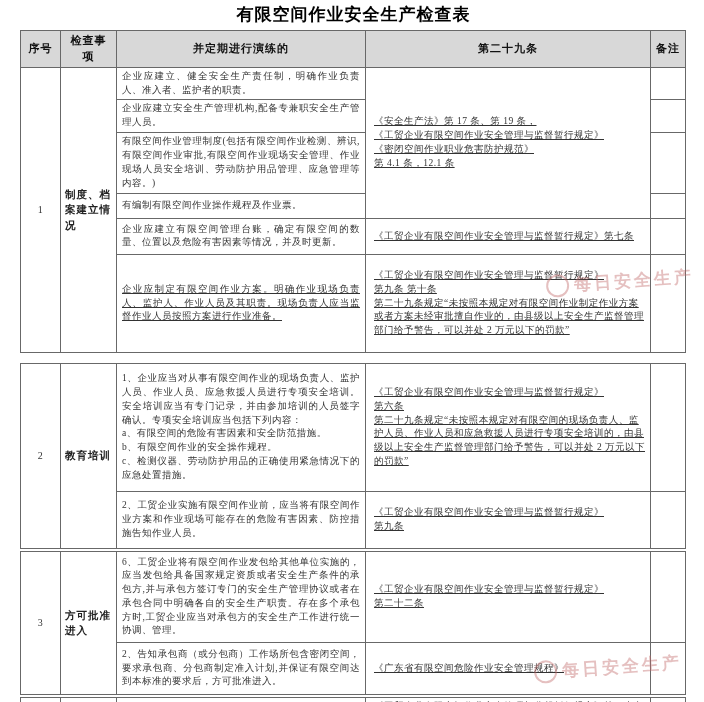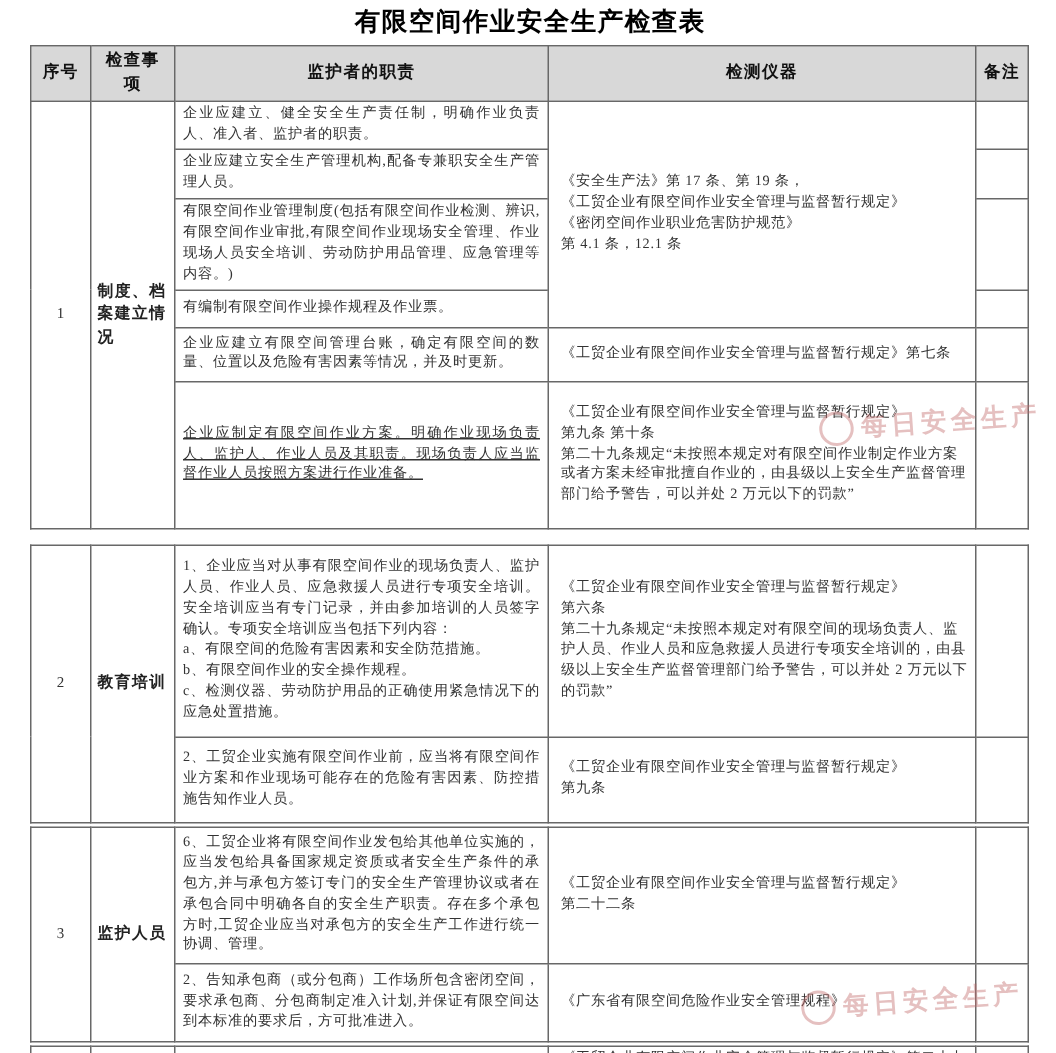--- a/index.html
+++ b/index.html
@@ -14,21 +14,21 @@
   col.c-no{width:40px;} col.c-item{width:56px;} col.c-content{width:249px;}
   col.c-basis{width:285px;} col.c-remark{width:35px;}
   th,td{border:1px solid #686868;padding:2px 5px;vertical-align:middle;
         font-size:9.5px;line-height:1.45;letter-spacing:0.5px;}
   th{background:#d8d8d8;font-family:"Liberation Sans", sans-serif;font-weight:bold;
      font-size:11px;color:#111;text-align:center;height:24px;letter-spacing:1px;}
   td.no-cell{text-align:center;font-size:10px;}
   td.item-cell{font-family:"Liberation Sans", sans-serif;font-weight:bold;color:#222;
      font-size:10.5px;padding:2px 4px;letter-spacing:1px;}
   td.content-cell{text-align:justify;white-space:pre-line;vertical-align:middle;}
-  td.basis-cell{white-space:pre-line;vertical-align:middle;padding-left:8px;}
+  td.basis-cell{white-space:pre-line;vertical-align:middle;padding-left:8px;text-decoration:underline;}
   td.remark-cell{padding:0;}
   .h27{height:27px;} .h56{height:56px;} .h20{height:20px;margin-top:29px;} .h31{height:31px;}
   .h93{height:93px;text-decoration:underline;} .h123{height:123px;} .h52{height:52px;} .h86{height:86px;}
   .h47{height:47px;margin-left:12px;} .h63{height:63px;}
   .watermark{position:absolute;display:flex;align-items:center;gap:5px;
      color:rgba(193,104,104,0.42);font-family:"Liberation Sans", sans-serif;
      font-weight:bold;font-size:17px;letter-spacing:3px;transform:rotate(-4deg);
      pointer-events:none;white-space:nowrap;}
   .wm-circle{width:19px;height:19px;border:2px solid rgba(193,104,104,0.42);
      border-radius:50%;flex:0 0 auto;}
@@ -45,22 +45,22 @@
       <col class="c-no">
       <col class="c-item">
       <col class="c-content">
       <col class="c-basis">
       <col class="c-remark">
     </colgroup>
   <tbody>
       <tr>
     <th>序号</th>
     <th>检查事项</th>
-    <th>监护者的职责</th>
-    <th>检测仪器</th>
+    <th>并定期进行演练的</th>
+    <th>第二十九条</th>
     <th>备注</th>
   </tr>
   <tr>
     <td class="no-cell" rowspan="6">1</td>
     <td class="item-cell" rowspan="6">制度、档案建立情况</td>
     <td class="content-cell h27">企业应建立、健全安全生产责任制，明确作业负责人、准入者、监护者的职责。</td>
     <td class="basis-cell" rowspan="4">《安全生产法》第 17 条、第 19 条，
 《工贸企业有限空间作业安全管理与监督暂行规定》
 《密闭空间作业职业危害防护规范》
 第 4.1 条，12.1 条</td>
@@ -127,21 +127,21 @@
   <colgroup>
       <col class="c-no">
       <col class="c-item">
       <col class="c-content">
       <col class="c-basis">
       <col class="c-remark">
     </colgroup>
   <tbody>
       <tr>
     <td class="no-cell" rowspan="2">3</td>
-    <td class="item-cell" rowspan="2">监护人员</td>
+    <td class="item-cell" rowspan="2">方可批准进入</td>
     <td class="content-cell h86">6、工贸企业将有限空间作业发包给其他单位实施的，应当发包给具备国家规定资质或者安全生产条件的承包方,并与承包方签订专门的安全生产管理协议或者在承包合同中明确各自的安全生产职责。存在多个承包方时,工贸企业应当对承包方的安全生产工作进行统一协调、管理。</td>
     <td class="basis-cell">《工贸企业有限空间作业安全管理与监督暂行规定》
 第二十二条</td>
     <td class="remark-cell"></td>
   </tr>
   <tr>
     <td class="content-cell h47">2、告知承包商（或分包商）工作场所包含密闭空间，要求承包商、分包商制定准入计划,并保证有限空间达到本标准的要求后，方可批准进入。</td>
     <td class="basis-cell">《广东省有限空间危险作业安全管理规程》</td>
     <td class="remark-cell"></td>
   </tr>

